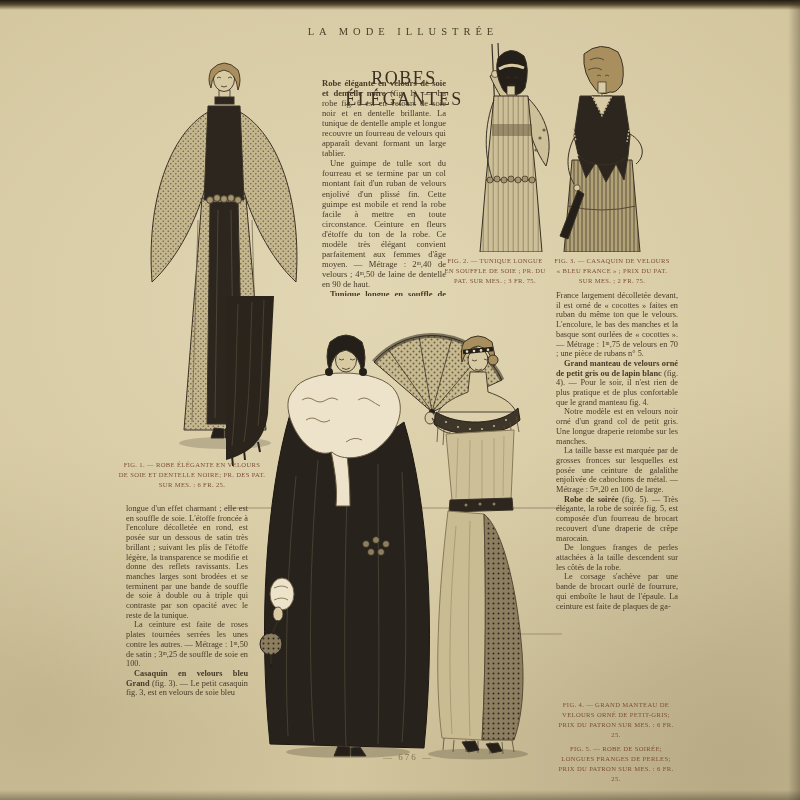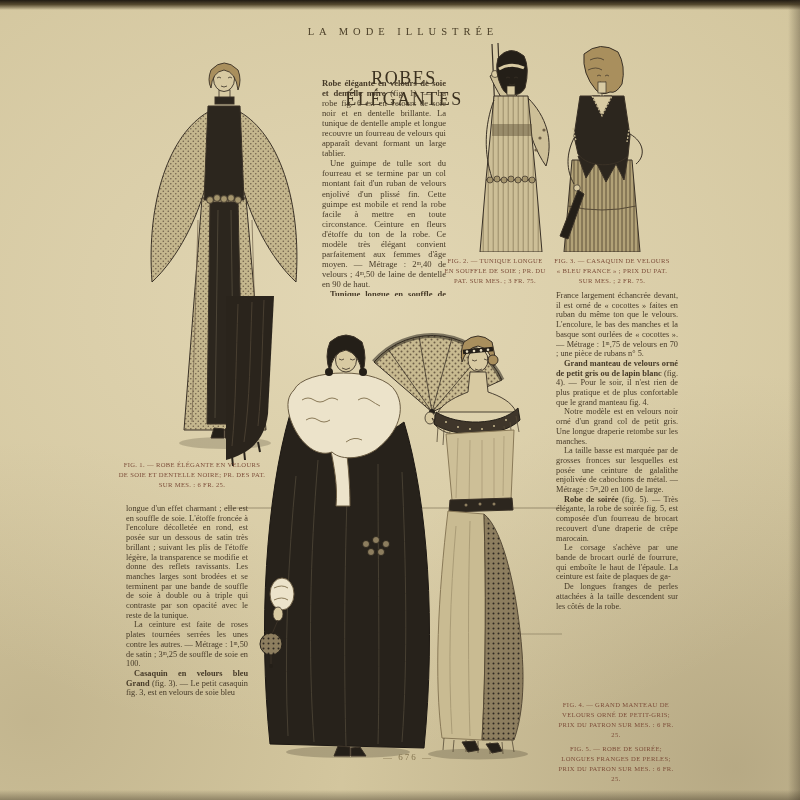--- a/index.html
+++ b/index.html
@@ -256,27 +256,27 @@
   </div>
 
   <div class="col col-center">
     <p><span class="lead">Robe élégante en velours de soie et dentelle noire</span><span> (fig. 1). — La robe fig. 6 est en velours de soie noir et en dentelle brillante. La tunique de dentelle ample et longue recouvre un fourreau de velours qui apparaît devant formant un large tablier.</span></p>
     <p class="ind"><span>Une guimpe de tulle sort du fourreau et se termine par un col montant fait d'un ruban de velours enjolivé d'un plissé fin. Cette guimpe est mobile et rend la robe facile à mettre en toute circonstance. Ceinture en fleurs d'étoffe du ton de la robe. Ce modèle très élégant convient parfaitement aux femmes d'âge moyen. — </span><span class="ital">Métrage</span><span> : 2ᵐ,40 de velours ; 4ᵐ,50 de laine de dentelle en 90 de haut.</span></p>
     <p class="ind"><span class="lead">Tunique longue en souffle de soie</span></p>
 
   </div>
 
   <div class="col col-right">
-    <p><span>France largement échancrée devant, il est orné de « cocottes » faites en ruban du même ton que le velours. L'encolure, le bas des manches et la basque sont ourlées de « cocottes ». — </span><span class="ital">Métrage</span><span> : 1ᵐ,75 de velours en 70 ; une pièce de rubans n° 5.</span></p>
+    <p><span>France largement décolletée devant, il est orné de « cocottes » faites en ruban du même ton que le velours. L'encolure, le bas des manches et la basque sont ourlées de « cocottes ». — </span><span class="ital">Métrage</span><span> : 1ᵐ,75 de velours en 70 ; une pièce de rubans n° 5.</span></p>
     <p class="ind"><span class="lead">Grand manteau de velours orné de petit gris ou de lapin blanc</span><span> (fig. 4). — Pour le soir, il n'est rien de plus pratique et de plus confortable que le grand manteau fig. 4.</span></p>
     <p class="ind"><span>Notre modèle est en velours noir orné d'un grand col de petit gris. Une longue draperie retombe sur les manches.</span></p>
     <p class="ind"><span>La taille basse est marquée par de grosses fronces sur lesquelles est posée une ceinture de galalithe enjolivée de cabochons de métal. — </span><span class="ital">Métrage</span><span> : 5ᵐ,20 en 100 de large.</span></p>
     <p class="ind"><span class="lead">Robe de soirée</span><span> (fig. 5). — Très élégante, la robe de soirée fig. 5, est composée d'un fourreau de brocart recouvert d'une draperie de crêpe marocain.</span></p>
+    <p class="ind"><span>De longues franges de perles attachées à la taille descendent sur les côtés de la robe.</span></p>
     <p class="ind"><span>Le corsage s'achève par une bande de brocart ourlé de fourrure, qui emboîte le haut de l'épaule. La ceinture est faite de plaques de ga-</span></p>
-    <p class="ind"><span>De longues franges de perles attachées à la taille descendent sur les côtés de la robe.</span></p>
   </div>
 
   <div class="col col-left">
     <p><span>longue d'un effet charmant ; elle est en souffle de soie. L'étoffe froncée à l'encolure décolletée en rond, est posée sur un dessous de satin très brillant ; suivant les plis de l'étoffe légère, la transparence se modifie et donne des reflets ravissants. Les manches larges sont brodées et se terminent par une bande de souffle de soie à double ou à triple qui contraste par son opacité avec le reste de la tunique.</span></p>
     <p class="ind"><span>La ceinture est faite de roses plates tournées serrées les unes contre les autres. — </span><span class="ital">Métrage</span><span> : 1ᵐ,50 de satin ; 3ᵐ,25 de souffle de soie en 100.</span></p>
     <p class="ind"><span class="lead">Casaquin en velours bleu Grand</span><span> (fig. 3). — Le petit casaquin fig. 3, est en velours de soie bleu</span></p>
   </div>
 
   <div class="caption cap1">Fig. 1. — Robe élégante en velours de soie et dentelle noire; pr. des pat. sur mes. : 6 fr. 25.</div>
   <div class="caption cap2">Fig. 2. — Tunique longue en souffle de soie ; pr. du pat. sur mes. ; 3 fr. 75.</div>

